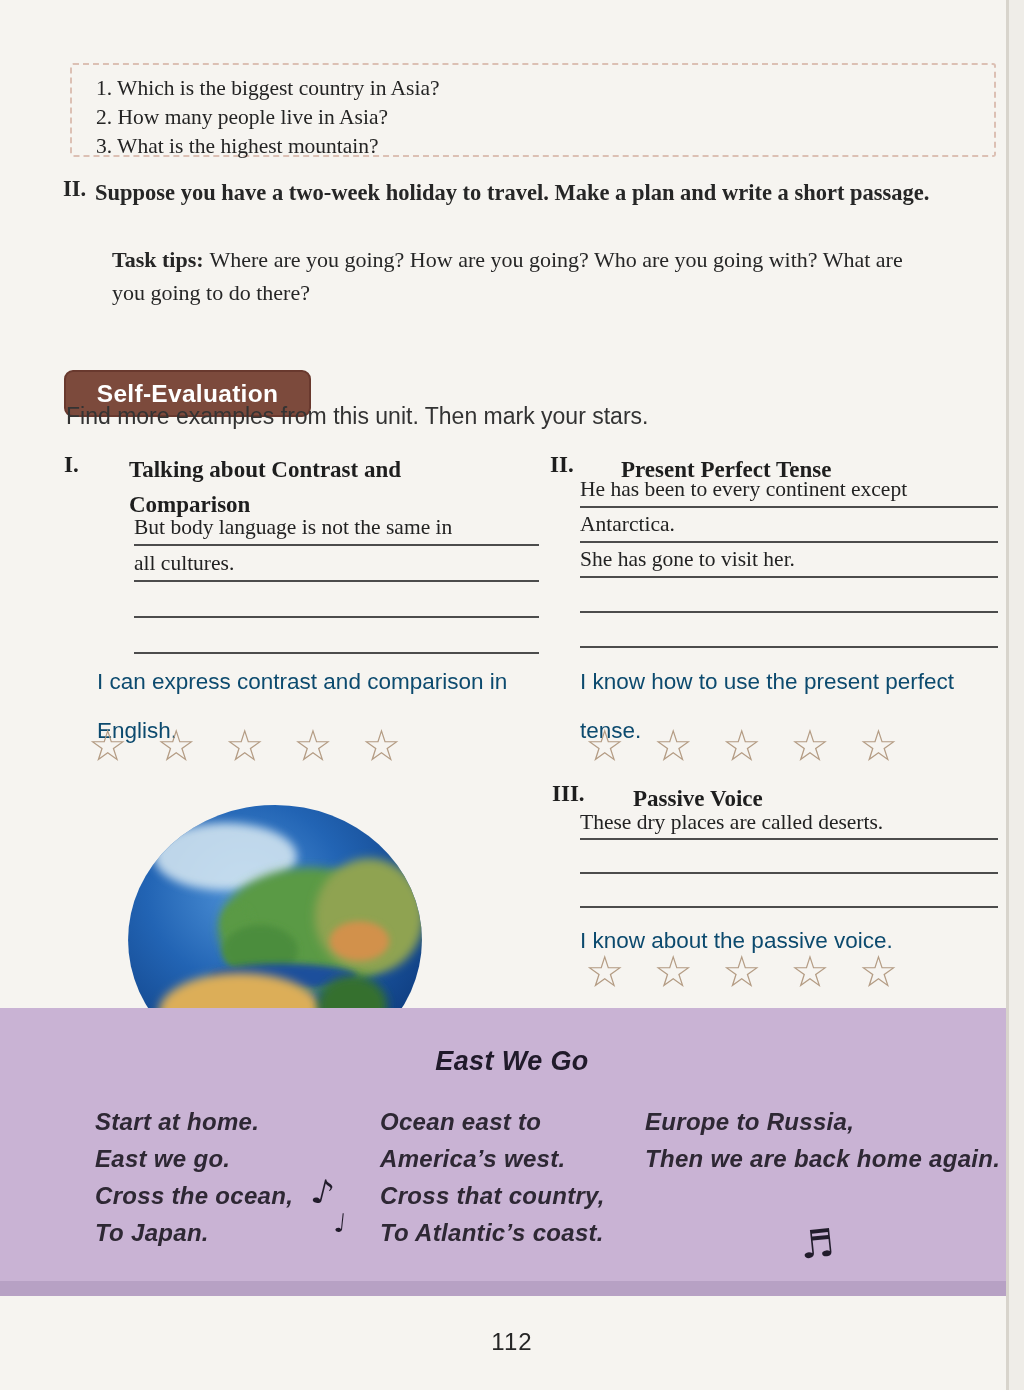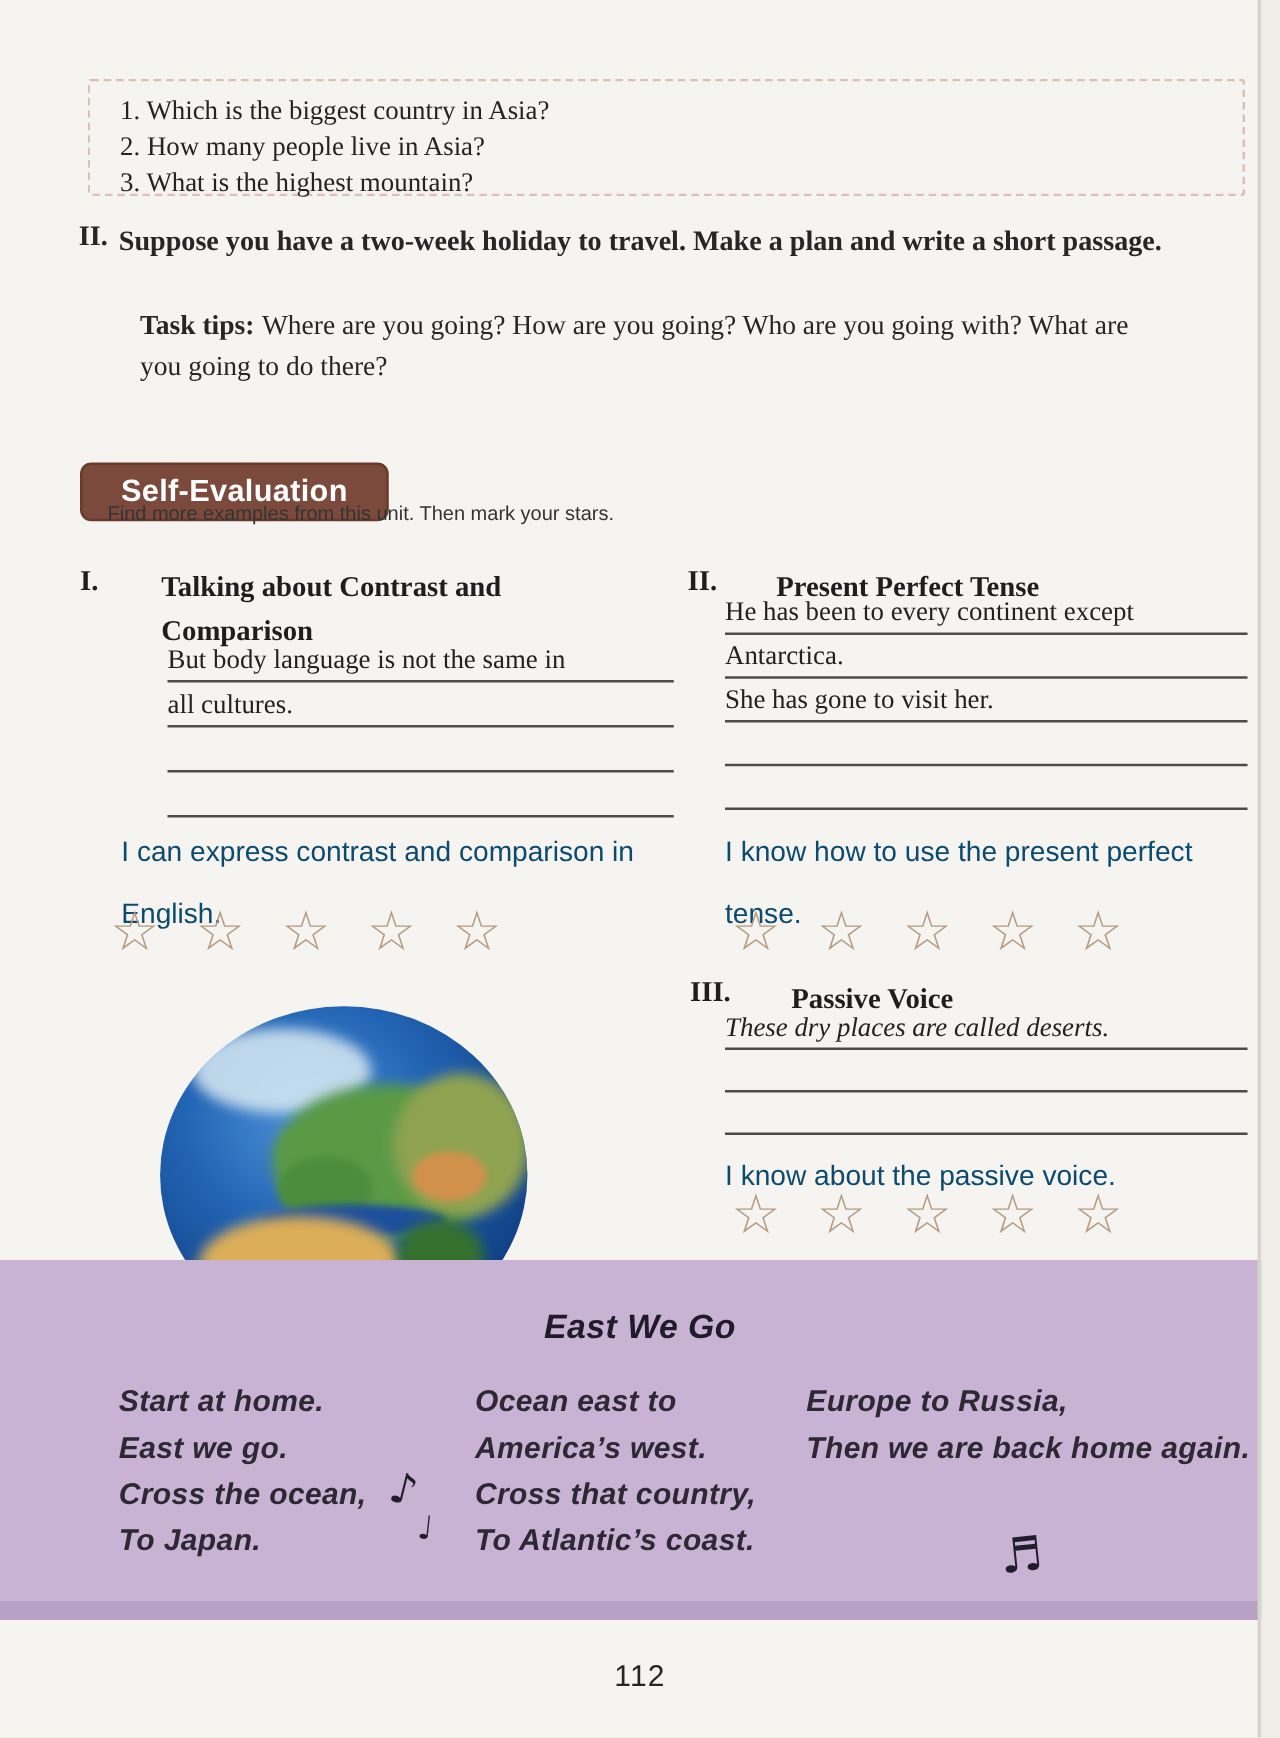--- a/index.html
+++ b/index.html
@@ -16,34 +16,34 @@
   
   .task-label{left:63px;top:176px;font-size:22.5px;font-weight:bold;}
   .task-title{left:95px;top:176px;width:880px;font-size:22.5px;font-weight:bold;line-height:34px;}
   .task-tips{left:112px;top:243px;width:810px;font-size:22px;line-height:33px;}
   .task-tips .tips-label{font-weight:bold;margin-right:6px;}
 
   
   .banner{left:64px;top:328px;width:247px;height:47px;background:#7c4a3c;border:2px solid #69392e;
           border-radius:9px;box-sizing:border-box;display:flex;align-items:center;justify-content:center;
           color:#ffffff;font-size:24.5px;font-weight:bold;letter-spacing:.3px;margin-top:42px;}
-  .intro{left:66px;top:403px;font-size:16px;color:#333333;white-space:nowrap;margin-left:20px;}
+  .intro{left:66px;top:403px;font-size:23px;color:#333333;white-space:nowrap;}
 
   
   .sec-label{font-size:23px;font-weight:bold;color:#1e1e1e;}
   .sec-title{font-size:23px;font-weight:bold;color:#1e1e1e;line-height:35px;margin-left:32px;}
 
   
   .rule-row{border-bottom:2px solid #4c4c4c;box-sizing:border-box;font-size:21.5px;color:#222;
             line-height:33px;white-space:nowrap;overflow:hidden;}
   .rows-left{left:97px;top:510px;width:442px;}
   .rows-left .rule-row{height:36px;line-height:34px;margin-left:37px;}
   .rows-right{left:580px;top:473px;width:418px;}
   .rows-right .rule-row{height:35px;line-height:33px;}
-  .rows-passive{left:580px;top:806px;width:418px;font-style:italic;}
+  .rows-passive{left:580px;top:806px;width:418px;}
   .rows-passive .rule-row{height:34px;line-height:32px;}
 
   .cando{font-family:"Liberation Sans","DejaVu Sans",sans-serif;font-size:22.5px;color:#0c4a6e;
          line-height:49px;}
 
   .stars{display:flex;gap:29px;color:#b49c84;font-size:44px;line-height:44px;
          font-family:"DejaVu Sans",sans-serif;}
   .stars span{cursor:default;}
 
   

